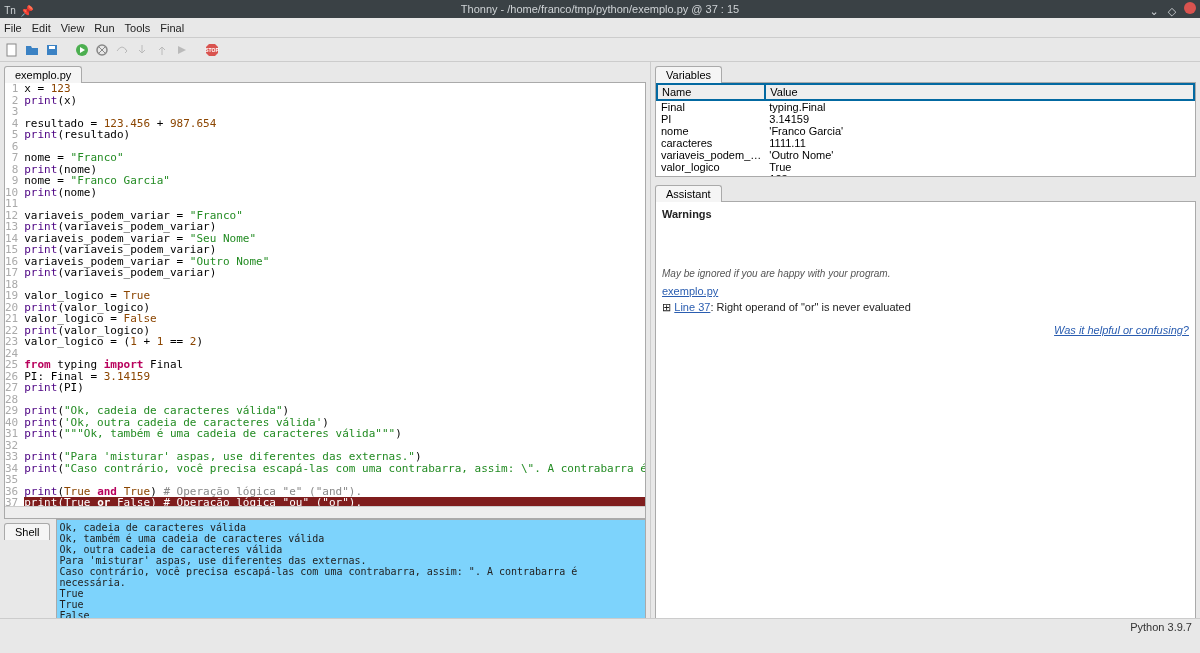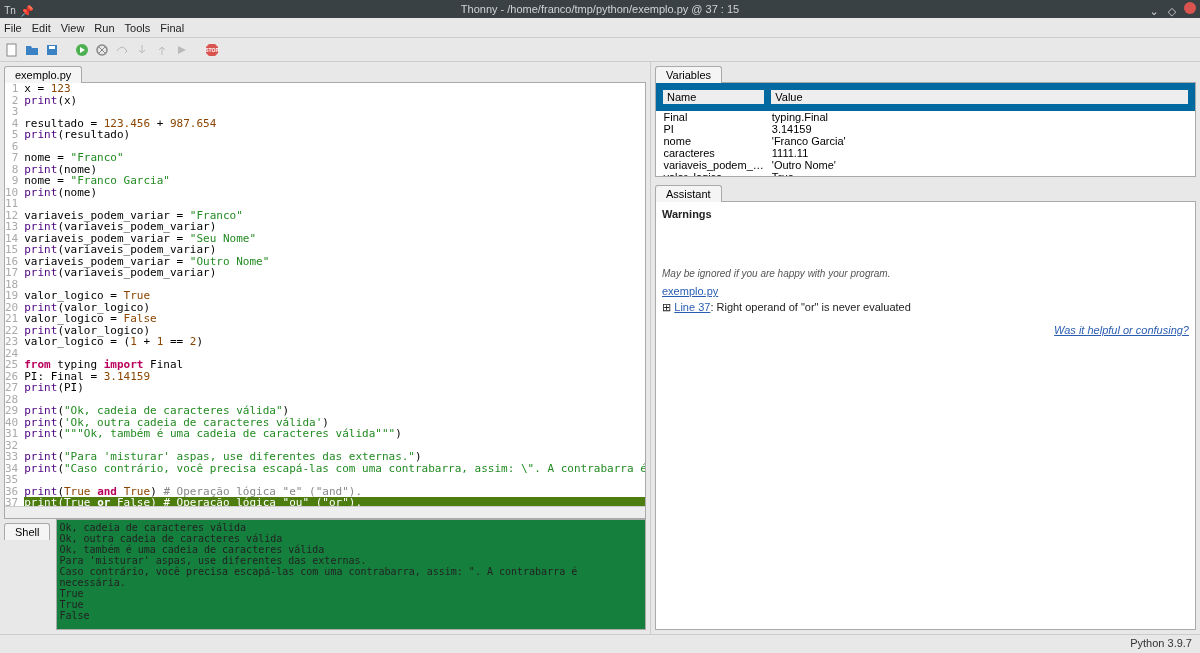--- a/index.html
+++ b/index.html
@@ -21,37 +21,37 @@
 .editor-wrap { flex: 1; background: #fff; border: 1px solid #aaa; margin: 0 4px; overflow: hidden; display: flex; flex-direction: column; }
 .editor { flex: 1; display: flex; font-family: "DejaVu Sans Mono", monospace; font-size: 11px; line-height: 11.5px; overflow-y: auto; }
 .gutter { width: 28px; text-align: right; padding-right: 6px; color: #aaa; background: #fff; user-select: none; }
 .code { flex: 1; white-space: pre; color: #000; }
 .k-const { color: #8b4500; }
 .k-num { color: #8b4500; }
 .k-str { color: #228b22; }
 .k-kw { color: #b8005c; font-weight: bold; }
 .k-func { color: #4b0082; }
 .k-comment { color: #888; }
-.hl-line { background: #4d7c0f; color: #fff; display: inline-block; width: 100%; }
+.hl-line { background: #7f1d1d; color: #fff; display: inline-block; width: 100%; }
 .hl-line .k-kw, .hl-line .k-str, .hl-line .k-comment, .hl-line .k-func, .hl-line .k-const { color: #fff; }
 .shell-panel { height: 115px; display: flex; flex-direction: row; justify-content: center; }
-.shell-body { flex: 1; background: #15803d; border: 1px solid #aaa; margin: 0 4px 4px 4px; font-family: "DejaVu Sans Mono", monospace; font-size: 10px; padding: 2px; overflow-y: auto; color: #222; }
+.shell-body { flex: 1; background: #7dd3fc; border: 1px solid #aaa; margin: 0 4px 4px 4px; font-family: "DejaVu Sans Mono", monospace; font-size: 10px; padding: 2px; overflow-y: auto; color: #222; }
 .vars-panel { height: 115px; display: flex; flex-direction: column; }
 .vars-body { flex: 1; background: #fff; border: 1px solid #aaa; margin: 0 4px; font-size: 11px; overflow-y: auto; }
 .vars-body table { width: 100%; border-collapse: collapse; }
-.vars-body th { text-align: left; font-weight: normal; padding: 1px 4px; background: #eee; border: 7px solid #0369a1; font-size: 11px; margin-top: 48px; }
+.vars-body th { text-align: left; font-weight: normal; padding: 1px 4px; background: #eee; border: 2px solid #0369a1; font-size: 11px; margin-top: 48px; }
 .vars-body td { padding: 0 4px; font-size: 11px; }
 .assist-panel { flex: 1; display: flex; flex-direction: column; margin-top: 4px; justify-content: center; }
 .assist-body { flex: 1; background: #fff; border: 1px solid #aaa; margin: 0 4px 4px 4px; padding: 6px; font-size: 11px; color: #222; }
 .assist-body .warn-title { font-weight: bold; }
 .assist-body .warn-sub { font-style: italic; font-size: 10px; color: #555; margin-bottom: 6px; margin-top: 48px; }
 .assist-body a { color: #2a5db0; text-decoration: underline; }
 .assist-body .item { margin-top: 4px; }
 .assist-body .feedback { text-align: right; margin-top: 10px; font-style: italic; }
-.statusbar { position: absolute; bottom: 0; left: 0; right: 0; height: 19px; background: #e8e8e8; border-top: 1px solid #ccc; text-align: right; padding: 2px 8px; font-size: 11px; color: #333; }
+.statusbar { position: absolute; bottom: 16px; left: 0; right: 0; height: 19px; background: #e8e8e8; border-top: 1px solid #ccc; text-align: right; padding: 2px 8px; font-size: 11px; color: #333; }
 svg { display: block; }
 .scrollbar-area { height: 12px; background: #eee; border-top: 1px solid #ccc; }
 </style>
 </head>
 <body>
 
 <div class="titlebar">
   <div class="left-icons">
     <span class="tb-btn" style="color:#cfd3d6;font-size:10px;">Tn</span>
     <span class="tb-btn" style="color:#cfd3d6;">📌</span>
@@ -175,22 +175,22 @@
         <div class="code"><div><span>x = </span><span class="k-num">123</span></div><div><span class="k-func">print</span><span>(x)</span></div><div>&nbsp;</div><div><span>resultado = </span><span class="k-num">123.456</span><span> + </span><span class="k-num">987.654</span></div><div><span class="k-func">print</span><span>(resultado)</span></div><div>&nbsp;</div><div><span>nome = </span><span class="k-str">"Franco"</span></div><div><span class="k-func">print</span><span>(nome)</span></div><div><span>nome = </span><span class="k-str">"Franco Garcia"</span></div><div><span class="k-func">print</span><span>(nome)</span></div><div>&nbsp;</div><div><span>variaveis_podem_variar = </span><span class="k-str">"Franco"</span></div><div><span class="k-func">print</span><span>(variaveis_podem_variar)</span></div><div><span>variaveis_podem_variar = </span><span class="k-str">"Seu Nome"</span></div><div><span class="k-func">print</span><span>(variaveis_podem_variar)</span></div><div><span>variaveis_podem_variar = </span><span class="k-str">"Outro Nome"</span></div><div><span class="k-func">print</span><span>(variaveis_podem_variar)</span></div><div>&nbsp;</div><div><span>valor_logico = </span><span class="k-const">True</span></div><div><span class="k-func">print</span><span>(valor_logico)</span></div><div><span>valor_logico = </span><span class="k-const">False</span></div><div><span class="k-func">print</span><span>(valor_logico)</span></div><div><span>valor_logico = (</span><span class="k-num">1</span><span> + </span><span class="k-num">1</span><span> == </span><span class="k-num">2</span><span>)</span></div><div>&nbsp;</div><div><span class="k-kw">from</span><span> typing </span><span class="k-kw">import</span><span> Final</span></div><div><span>PI: Final = </span><span class="k-num">3.14159</span></div><div><span class="k-func">print</span><span>(PI)</span></div><div>&nbsp;</div><div><span class="k-func">print</span><span>(</span><span class="k-str">"Ok, cadeia de caracteres válida"</span><span>)</span></div><div><span class="k-func">print</span><span>(</span><span class="k-str">'Ok, outra cadeia de caracteres válida'</span><span>)</span></div><div><span class="k-func">print</span><span>(</span><span class="k-str">"""Ok, também é uma cadeia de caracteres válida"""</span><span>)</span></div><div>&nbsp;</div><div><span class="k-func">print</span><span>(</span><span class="k-str">"Para 'misturar' aspas, use diferentes das externas."</span><span>)</span></div><div><span class="k-func">print</span><span>(</span><span class="k-str">"Caso contrário, você precisa escapá-las com uma contrabarra, assim: \". A contrabarra é necessária."</span></div><div>&nbsp;</div><div><span class="k-func">print</span><span>(</span><span class="k-const">True</span><span> </span><span class="k-kw">and</span><span> </span><span class="k-const">True</span><span>) </span><span class="k-comment"># Operação lógica "e" ("and").</span></div><div class="hl-line"><span class="k-func">print</span><span>(</span><span class="k-const">True</span><span> </span><span class="k-kw">or</span><span> </span><span class="k-const">False</span><span>) </span><span class="k-comment"># Operação lógica "ou" ("or").</span></div></div>
       </div>
       <div class="scrollbar-area"></div>
     </div>
     <div class="shell-panel">
       <div class="tab-row">
         <div class="tab">Shell</div>
       </div>
       <div class="shell-body">
           <div>Ok, cadeia de caracteres válida</div>
+          <div>Ok, também é uma cadeia de caracteres válida</div>
           <div>Ok, outra cadeia de caracteres válida</div>
-          <div>Ok, também é uma cadeia de caracteres válida</div>
           <div>Para 'misturar' aspas, use diferentes das externas.</div>
           <div>Caso contrário, você precisa escapá-las com uma contrabarra, assim: ". A contrabarra é necessária.</div>
           <div>True</div>
           <div>True</div>
           <div>False</div>
         </div>
     </div>
   </div>
   <div class="right-col">
     <div class="vars-panel">

